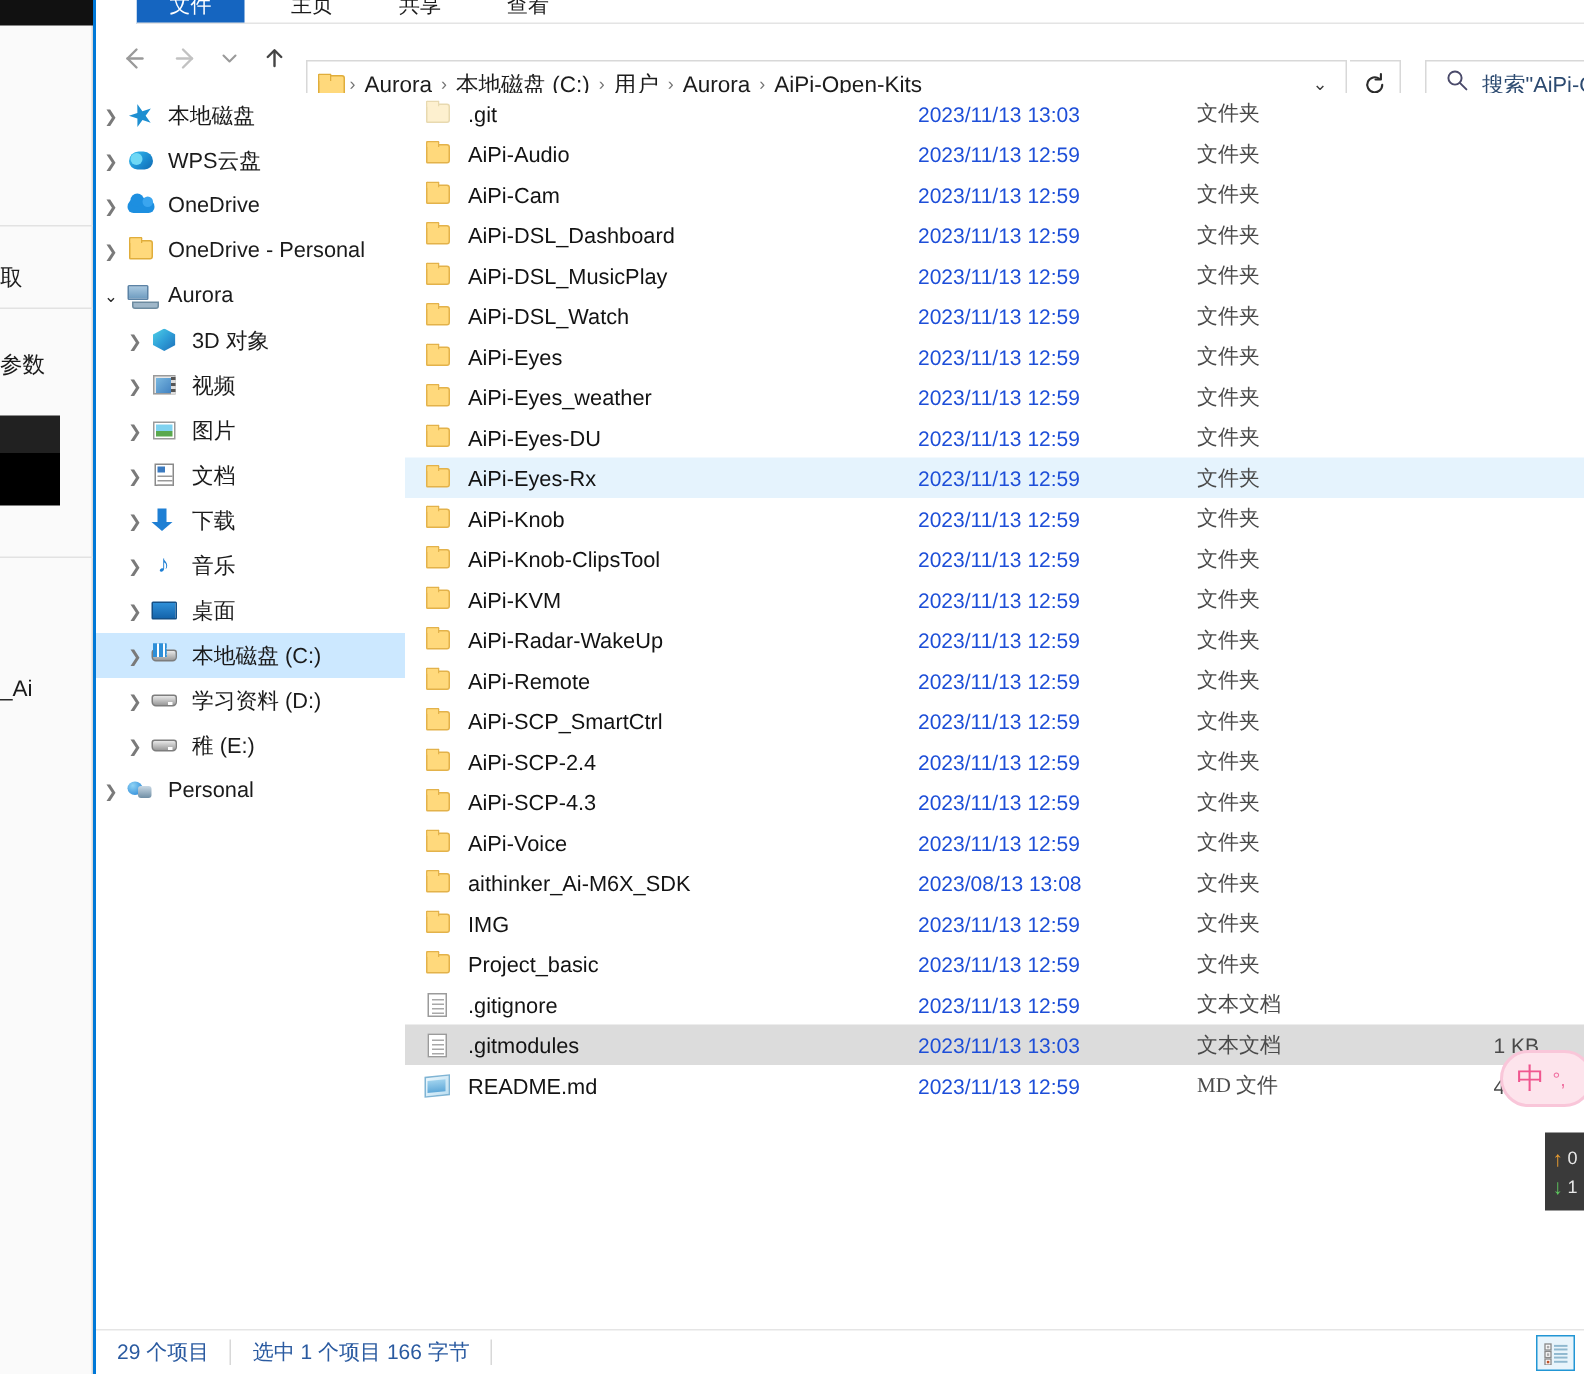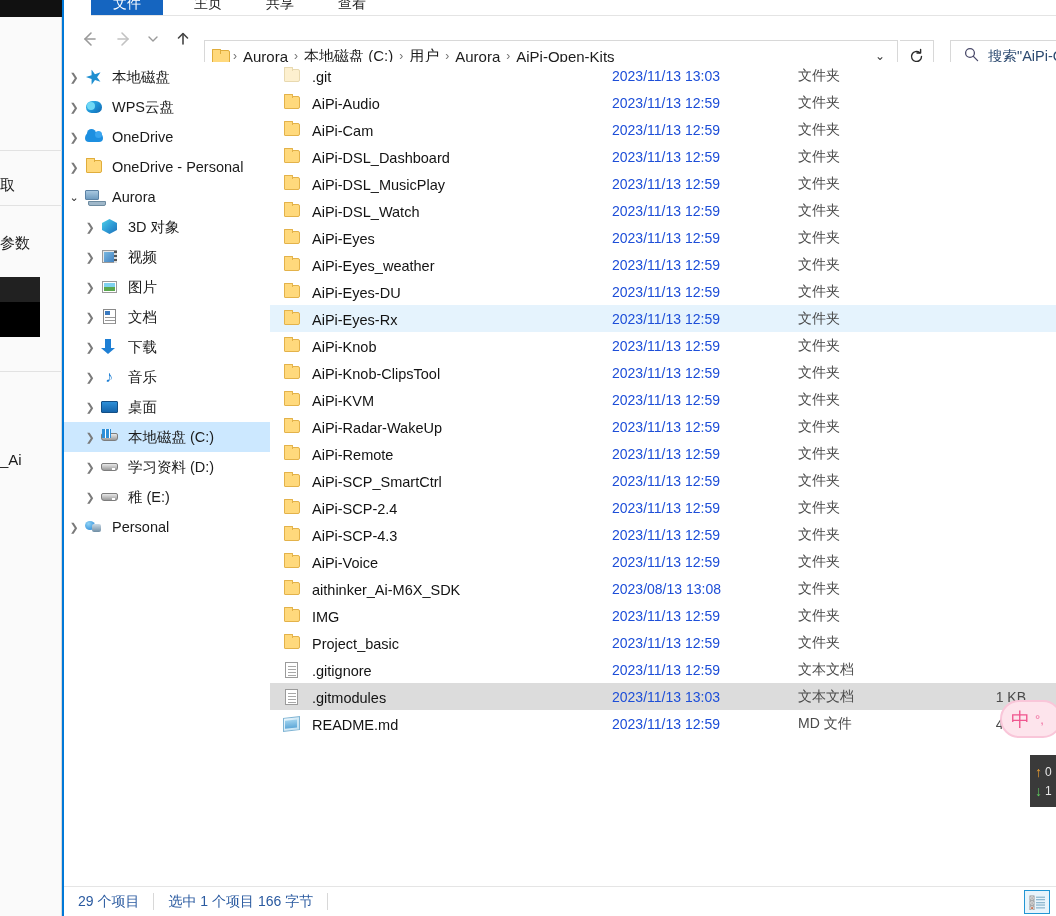--- a/index.html
+++ b/index.html
@@ -115,21 +115,21 @@
   .col-div { position: absolute; top: 4px; width: 1px; height: 22px; background: #e0e0e0; }
   .sort-caret { position: absolute; top: 3px; font-size: 11px; color: #5b5b5b; }
 
   .row { position: relative; height: 27px; display: flex; align-items: center; }
   .row.sel-blue { background: #e5f3fd; }
   .row.sel-gray { background: #dcdcdc; }
   .r-name { position: absolute; left: 0; display: flex; align-items: flex-end; }
   .r-icon { width: 20px; height: 18px; position: relative; margin: 0 10px 0 12px; flex: none; }
   .r-label { font-size: 14.5px; color: #131313; white-space: nowrap; }
   .r-date { position: absolute; left: 342px; font-size: 14px; color: #1d4ed8; white-space: nowrap; }
-  .r-type { position: absolute; left: 528px; font-size: 14px; color: #4a4a4a; white-space: nowrap; }
+  .r-type { position: absolute; left: 528px; font-size: 14px; color: #4a4a4a; white-space: nowrap; font-family: Liberation Serif, serif; }
   .r-size { position: absolute; left: 684px; width: 72px; text-align: right; font-size: 14px; color: #4a4a4a; white-space: nowrap; }
 
   .fi-folder { position: absolute; left: 2px; top: 2px; width: 16px; height: 13px; background: #ffd97c; border: 1px solid #e3b24a; border-radius: 1px 2px 2px 1px; }
   .fi-folder:after { content:""; position:absolute; left:-1px; top:-3px; width:7px; height:3px; background:#ffd97c; border:1px solid #e3b24a; border-bottom:none; border-radius:1px 1px 0 0; }
   .fi-folder.pale { background: #fdf0cf; border-color: #e8d9b0; }
   .fi-folder.pale:after { background: #fdf0cf; border-color: #e8d9b0; }
   .fi-txt { position: absolute; left: 3px; top: 1px; width: 13px; height: 16px; background: #fff; border: 1px solid #9b9b9b; }
   .fi-txt:after { content:""; position:absolute; left:2px; top:3px; width:8px; height:1px; background:#a8a8a8; box-shadow:0 3px 0 #a8a8a8,0 6px 0 #a8a8a8,0 9px 0 #a8a8a8; }
   .fi-md { position: absolute; left: 1px; top: 2px; width: 17px; height: 14px; background: linear-gradient(135deg,#eaf6fc,#bfe0f2); border: 1px solid #7fb4d4; transform: skewY(-6deg); }
   .fi-md:after { content:""; position:absolute; left:1px; top:2px; width:12px; height:8px; background: linear-gradient(#9fd2ee,#5fa8d8); }

